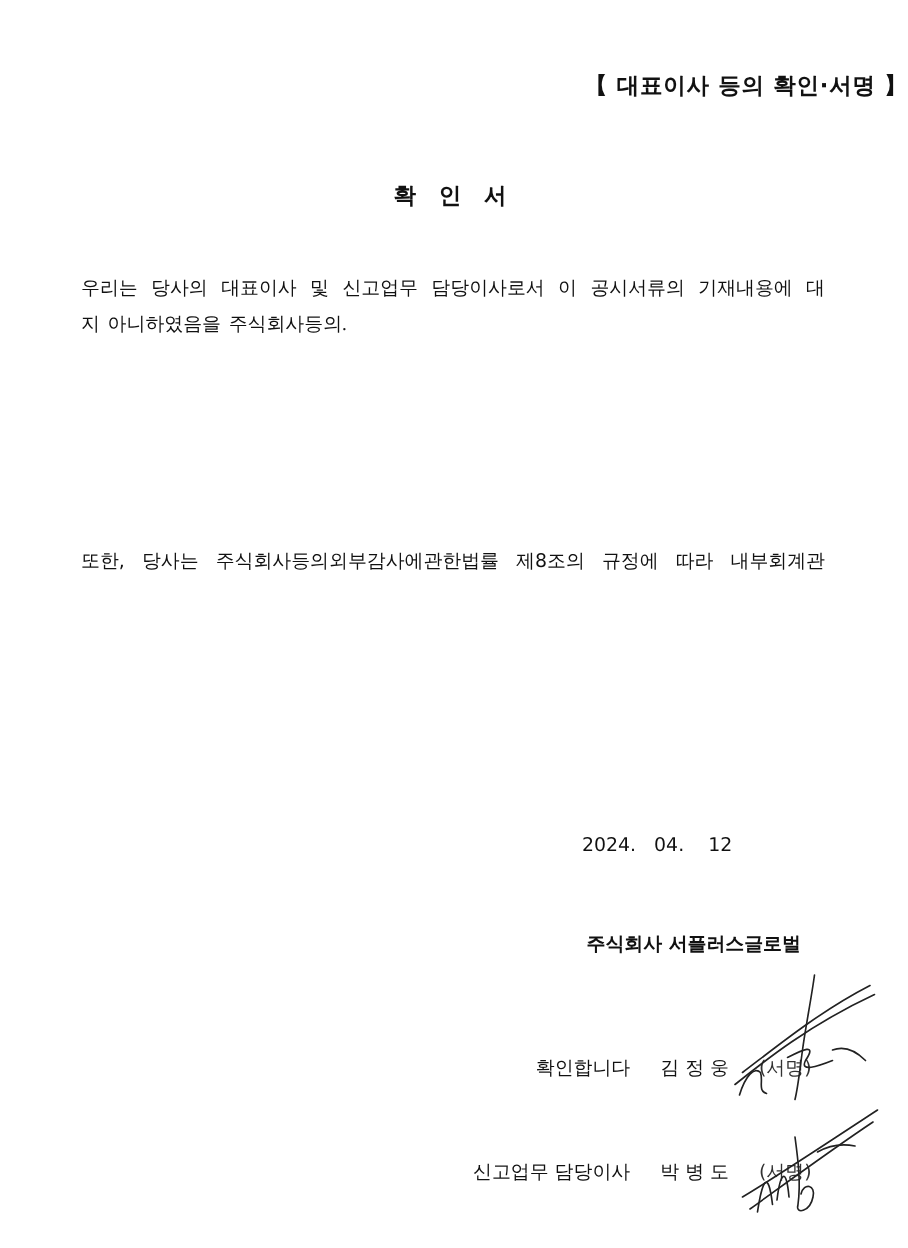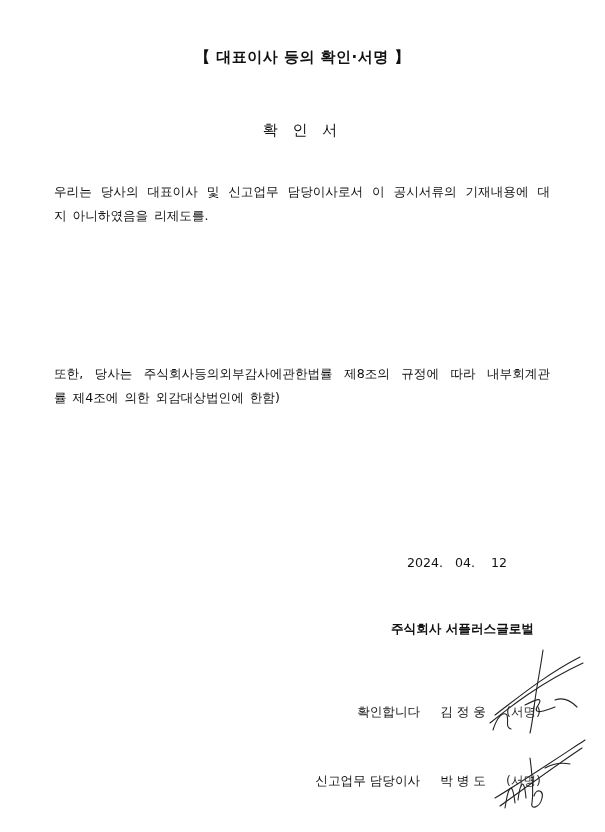--- a/index.html
+++ b/index.html
@@ -3,37 +3,37 @@
   <meta charset="utf-8">
   <style>
     html, body { margin: 0; padding: 0; background: #ffffff; }
     body {
       width: 605px; height: 832px; position: relative; overflow: hidden;
       font-family: "DejaVu Sans", "Liberation Sans", sans-serif;
       color: #111111;
     }
     .title {
       position: absolute; left: 0; width: 605px; top: 48px;
-      text-align: center; font-size: 15px; font-weight: bold; letter-spacing: 0.5px;
+      text-align: right; font-size: 15px; font-weight: bold; letter-spacing: 0.5px;
     }
     .subtitle {
       position: absolute; left: 0; width: 605px; top: 121px;
-      text-align: center; font-size: 15px; font-weight: normal; letter-spacing: 5px;
+      text-align: center; font-size: 15px; font-weight: bold; letter-spacing: 5px;
     }
     .para {
       position: absolute; left: 54px; width: 496px;
       font-size: 12.6px; line-height: 24.4px; text-align: justify;
       word-spacing: 2px;
     }
-    .p1 { top: 180px; }
+    .p1 { top: 180px; font-family: Liberation Serif, serif; }
     .p2 { top: 338px; margin-top: 24px; }
     .line { display: block; white-space: nowrap; text-align-last: justify; }
     .line.last { text-align-last: left; }
     .date {
-      position: absolute; top: 555px; left: 388px; font-size: 12.6px; white-space: pre; margin-left: 19px;
+      position: absolute; top: 555px; left: 388px; font-size: 12.6px; white-space: pre;
     }
     .company {
       position: absolute; top: 621px; left: 391px; font-size: 12.6px; white-space: nowrap; font-weight: bold;
     }
     .signer {
       position: absolute; font-size: 12.6px; white-space: pre;
     }
     .signer1 { top: 689px; right: 64px; }
     .signer2 { top: 758px; right: 64px; }
     .sign-mark { color: #333; }
@@ -44,26 +44,25 @@
     .sig2 { left: 490px; top: 728px; }
   </style>
 </head>
 <body>
 
 <div class="title">【 대표이사 등의 확인·서명 】</div>
 <div class="subtitle">확 인 서</div>
 
 <div class="para p1">
   <span class="line">우리는 당사의 대표이사 및 신고업무 담당이사로서 이 공시서류의 기재내용에 대</span>
-  <span class="line last">지 아니하였음을 리제도를.</span>
+  <span class="line last">지 아니하였음을 주식회사등의.</span>
 </div>
 
 <div class="para p2">
   <span class="line">또한, 당사는 주식회사등의외부감사에관한법률 제8조의 규정에 따라 내부회계관</span>
-  <span class="line last">률 제4조에 의한 외감대상법인에 한함)</span>
 </div>
 
 <div class="date">2024.   04.    12</div>
 <div class="company">주식회사 서플러스글로벌</div>
 
 <div class="signer signer1">
   <span>확인합니다</span><span>     </span><span>김 정 웅</span><span>     </span><span class="sign-mark">(서명)</span>
 </div>
 
 <div class="signer signer2">

